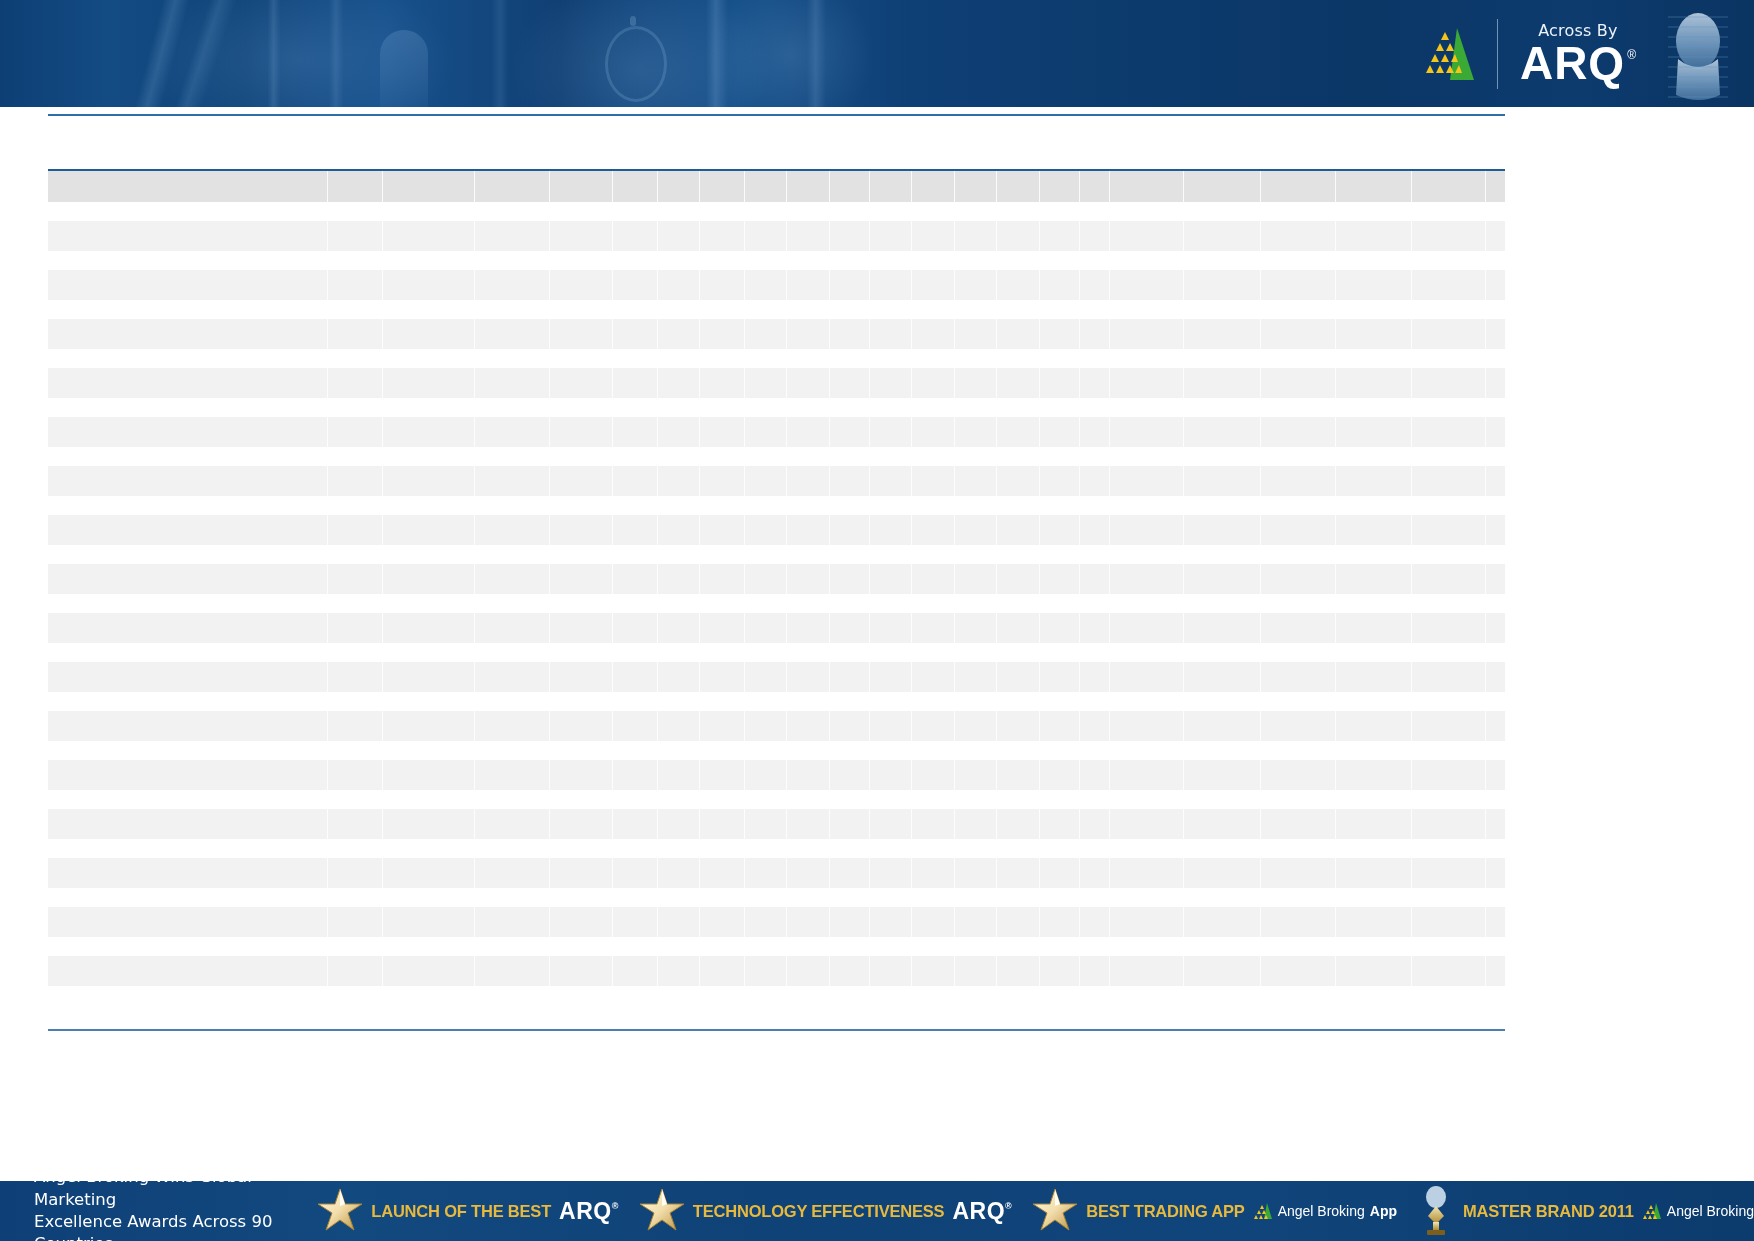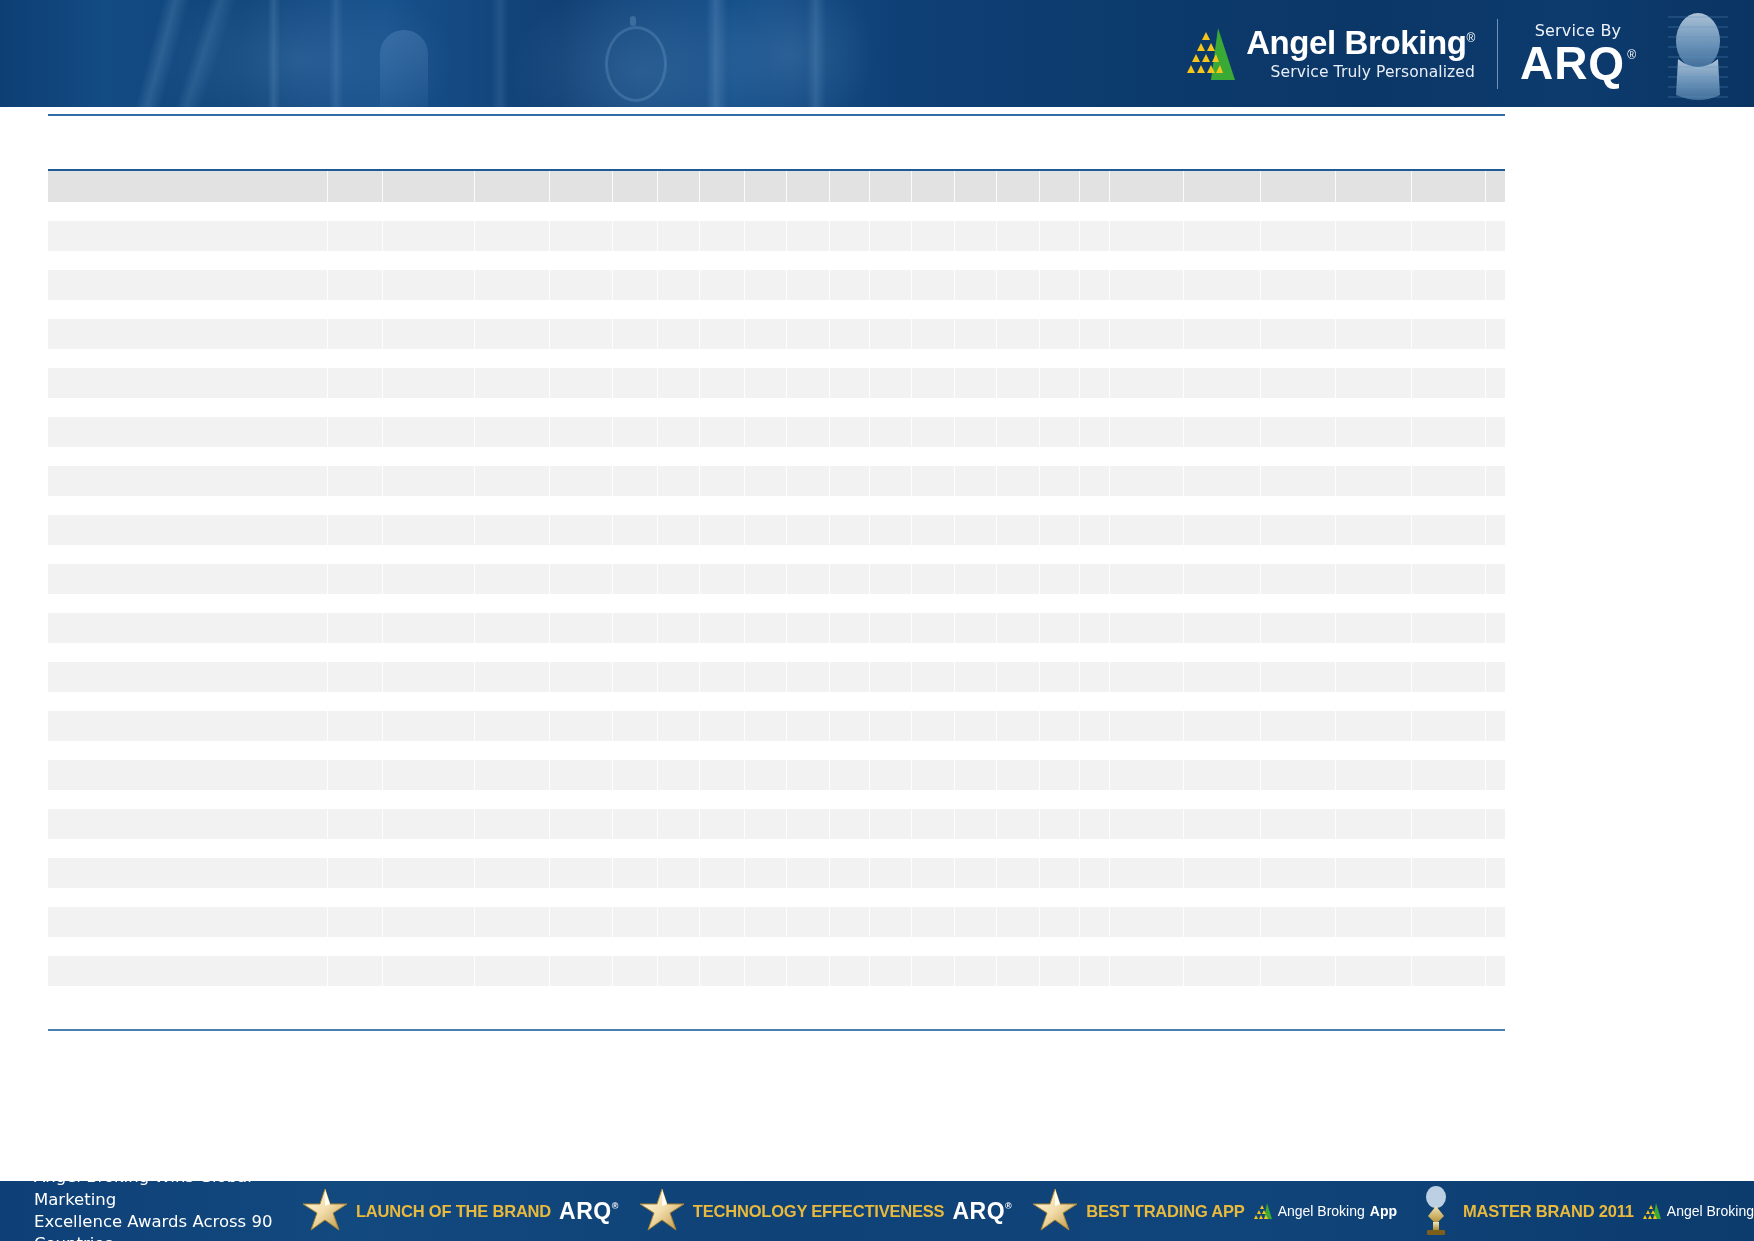--- a/index.html
+++ b/index.html
@@ -165,30 +165,26 @@
             <polygon points="18,28 22,36 14,36"></polygon>
             <polygon points="28,28 32,36 24,36"></polygon>
             <polygon points="38,28 41,36 34,36"></polygon>
             <polygon points="13,39 17,47 9,47"></polygon>
             <polygon points="23,39 27,47 19,47"></polygon>
             <polygon points="33,39 37,47 29,47"></polygon>
             <polygon points="42,39 45,47 38,47"></polygon>
           </g>
         </svg>
       </div>
-      <div class="ab-text">
-        <div class="ab-name"><span>Angel Broking</span><span class="ab-reg">®</span></div>
-        <div class="ab-tag">Service Truly Personalized</div>
-      </div>
     </div>
 
     <div class="logo-sep"></div>
 
     <div class="arq-block">
-      <div class="arq-powered">Service By</div>
+      <div class="arq-powered">Across By</div>
       <div class="arq-word">
         <span class="arq-text">ARQ</span>
         <span class="arq-reg">®</span>
       </div>
     </div>
 
     <div class="arq-head">
       <svg width="92" height="97" viewBox="0 0 92 97">
         <defs>
           <linearGradient id="hg" x1="0" y1="0" x2="0" y2="1">
@@ -676,21 +672,21 @@
             <defs>
               <linearGradient id="sg" x1="0" y1="0" x2="1" y2="1">
                 <stop offset="0%" stop-color="#fffbe8"></stop>
                 <stop offset="50%" stop-color="#f2ddab"></stop>
                 <stop offset="100%" stop-color="#b8913c"></stop>
               </linearGradient>
             </defs>
             <path d="M23 1 L28 16 L45 16 L31 25 L37 42 L23 32 L9 42 L15 25 L1 16 L18 16 Z" fill="url(#sg)" stroke="#a8822f" stroke-width="1"></path>
             <path d="M23 1 L28 16 L23 18 Z" fill="#fffdf4"></path>
           </svg></div>
-        <span class="award-label">LAUNCH OF THE BRAND</span>
+        <span class="award-label">LAUNCH OF THE BEST</span>
         <span class="award-arq">
           <span>ARQ</span>
           <span style="font-size:9px;align-self:flex-start;margin-top:3px;">®</span>
         </span>
       </div>
       <div class="award">
         <div class="star"><svg width="46" height="46" viewBox="0 0 46 46">
             <defs>
               <linearGradient id="sg" x1="0" y1="0" x2="1" y2="1">
                 <stop offset="0%" stop-color="#fffbe8"></stop>

